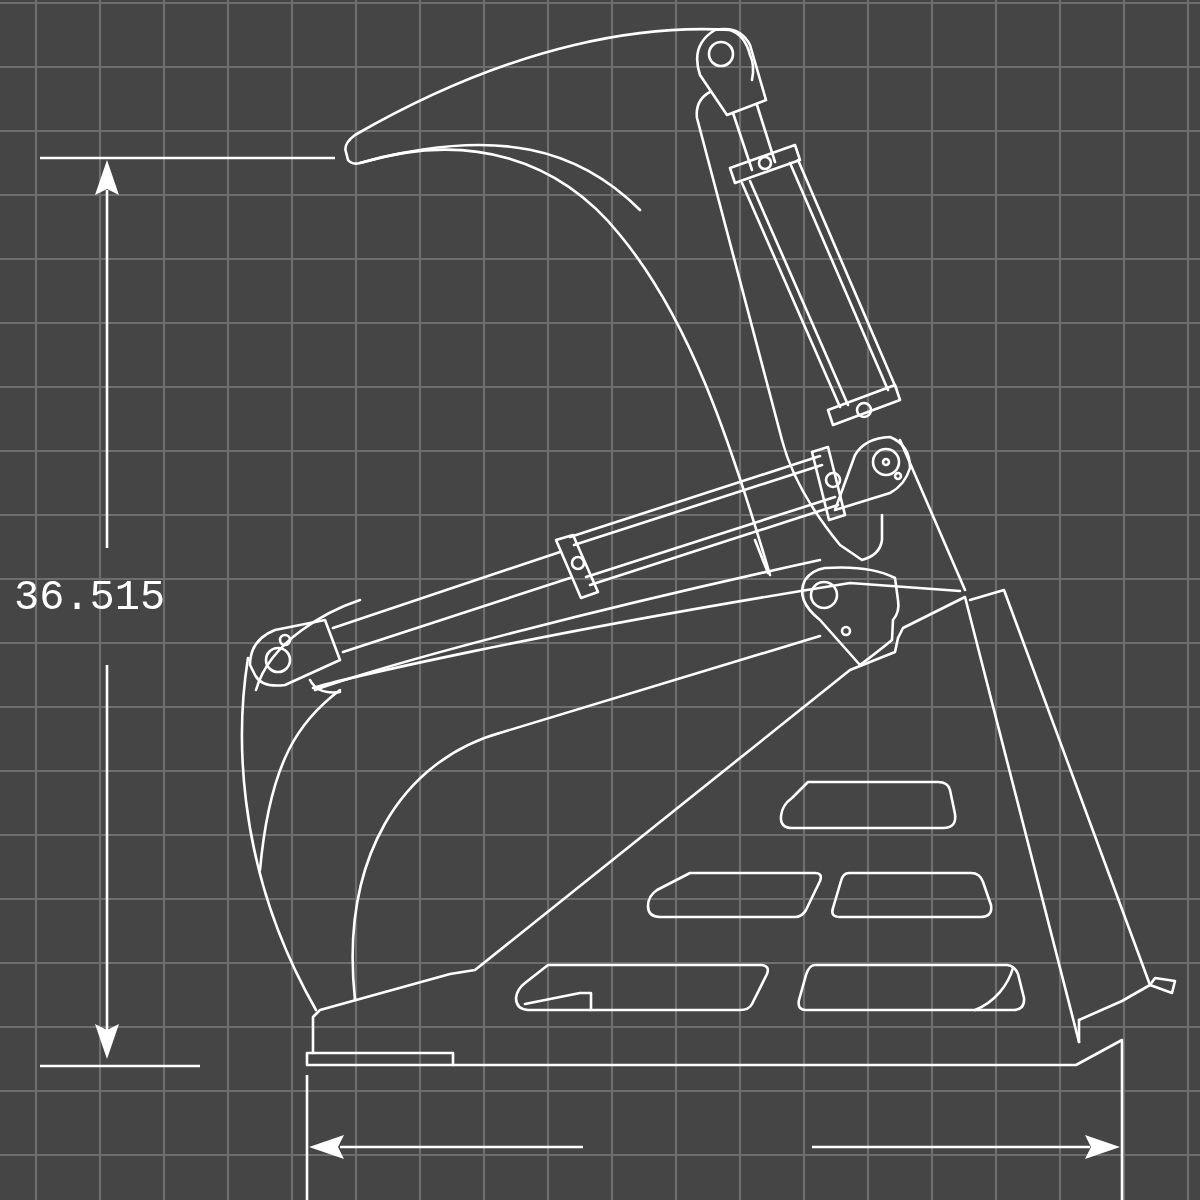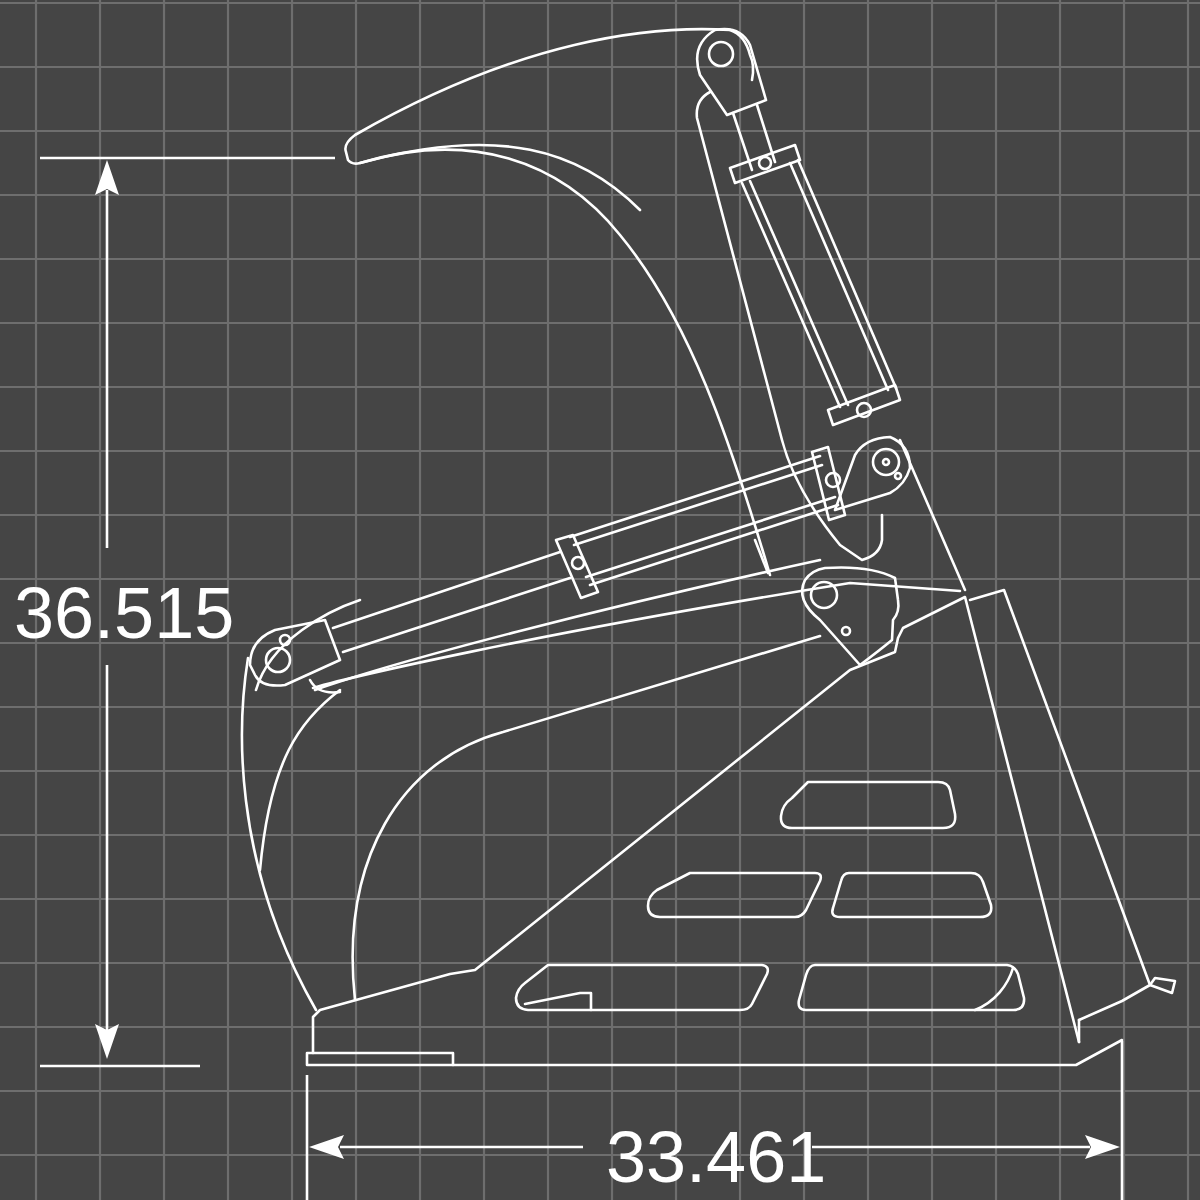--- a/index.html
+++ b/index.html
@@ -10,23 +10,23 @@
     }
     #canvas { position: relative; width: 1200px; height: 1200px; }
     svg.drawing { position: absolute; left: 0; top: 0; }
     .grid line { stroke: #6e6e6e; stroke-width: 2.2; }
     .outline { fill: none; stroke: #ffffff; stroke-width: 2.6; stroke-linejoin: round; stroke-linecap: round; }
     .dim { fill: none; stroke: #ffffff; stroke-width: 2.6; }
     .arrow { fill: #ffffff; stroke: none; }
     .dim-label {
       position: absolute;
       color: #ffffff;
-      font-family: Liberation Sans, sans-serif;
+      font-family: Liberation Mono, monospace;
       font-weight: 300;
-      font-size: 72px;
+      font-size: 42px;
       line-height: 1;
       letter-spacing: 0px;
       white-space: nowrap;
     }
     #height-label { left: 14px; top: 577px; }
     #width-label { left: 606px; top: 1121px; }
   </style>
 </head>
 <body>
 
@@ -162,14 +162,13 @@
       <line class="outline" x1="590" y1="585" x2="838" y2="505"></line>
       <line class="outline" x1="586" y1="577" x2="835" y2="497"></line>
       <path class="outline" d="M812 452 L828 447 L845 515 L829 520 Z"></path>
       <circle class="outline" cx="833" cy="480" r="7"></circle>
       <line class="outline" x1="755" y1="540" x2="768" y2="573"></line>
       <path class="outline" d="M315 690 C 400 660 600 608 820 560"></path>
     </g>
   </svg>
 
   <div class="dim-label" id="height-label">36.515</div>
-  <div class="dim-label" id="width-label">33.461</div>
 </div>
 
 </body></html>

